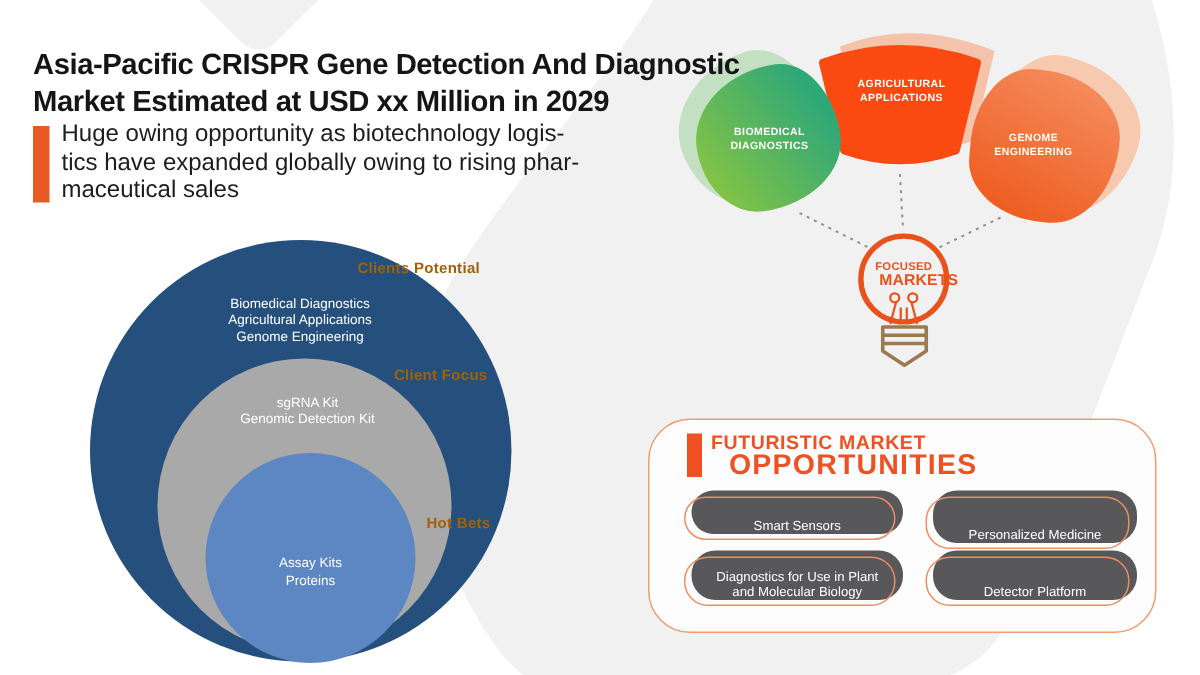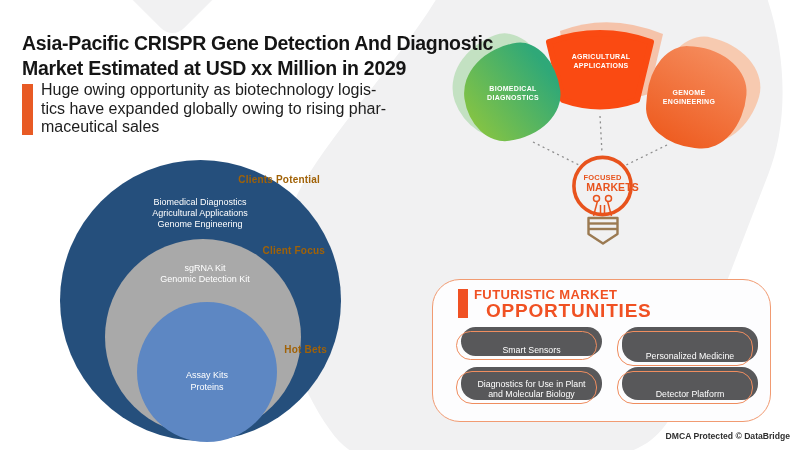--- a/index.html
+++ b/index.html
@@ -163,15 +163,14 @@
       <span>Personalized Medicine</span>
     </div>
     <div class="abs pill p3">
       <span>Diagnostics for Use in Plant and Molecular Biology</span>
     </div>
     <div class="abs pill p4">
       <span>Detector Platform</span>
     </div>
   </div>
 
-  <div class="abs dmca">DMCA Protected © DataBridge</div>
 
 </div>
 
 </body></html>

